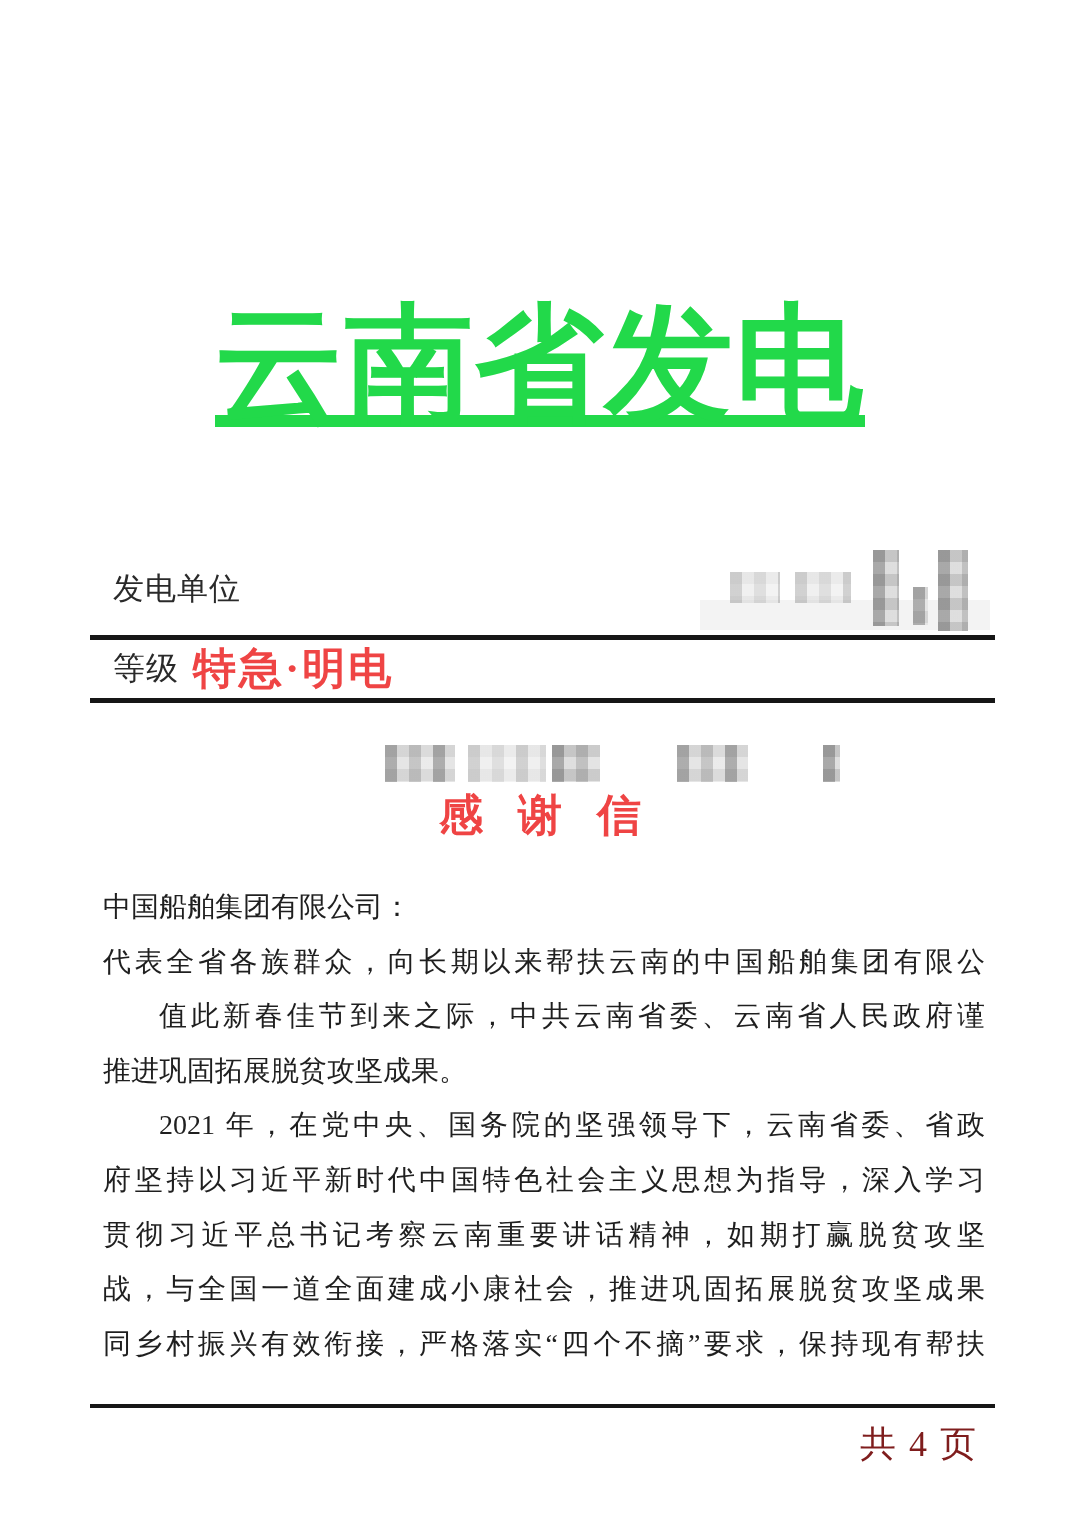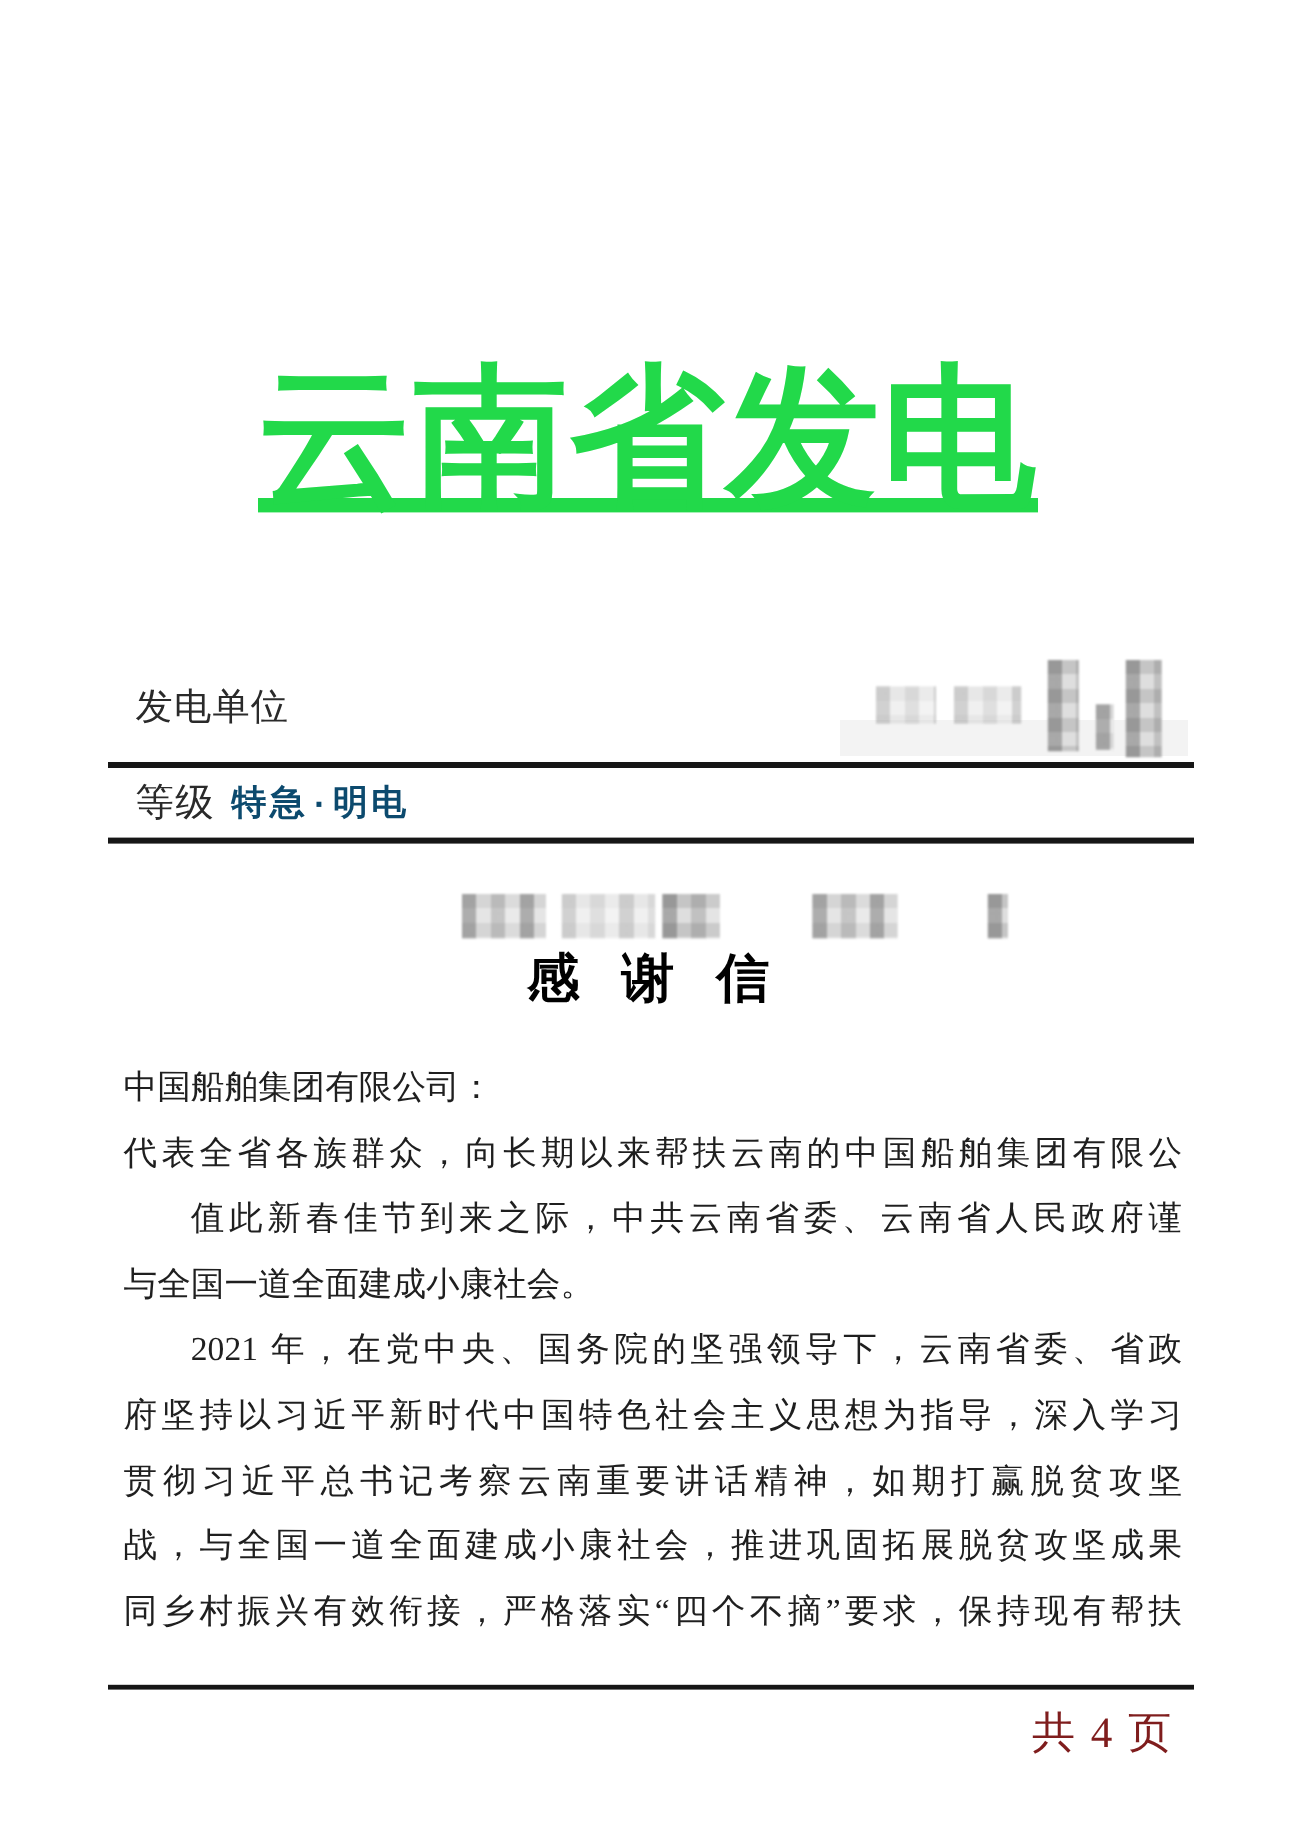--- a/index.html
+++ b/index.html
@@ -29,22 +29,22 @@
   .hlabel {
     padding-left:23px; font-size:31px; letter-spacing:1px;
     color:#2a2a2a; white-space:nowrap;
   }
   .sender-values {
     margin-left:31px; width:235px; font-size:33px; line-height:40px;
     text-align:justify; text-align-last:justify; color:#222;
   }
   .label-level { font-size:32px; }
   .level-value {
-    margin-left:14px; font-size:29px; font-weight:bold; letter-spacing:3px;
-    font-family:Liberation Mono, monospace; color:#0c4a6e;
+    margin-left:14px; font-size:43px; font-weight:bold; letter-spacing:3px;
+    font-family:Liberation Serif, serif; color:#ef4444;
     white-space:nowrap;
   }
 
   
   .mosaic {
     position:absolute;
     background-color:#d8d8d8;
     background-image:
       repeating-linear-gradient(to right,
         rgba(110,110,110,.50) 0 12px, rgba(205,205,205,.25) 12px 24px,
@@ -54,21 +54,21 @@
     filter: blur(.7px);
   }
   .m-light { opacity:.55; }
   .m-dark  { background-color:#c3c3c3; }
   .m-bg { position:absolute; background:#f3f3f3; }
 
   
   .letter-title {
     position:absolute; top:786px; left:0; right:0; margin:0;
     text-align:center; font-size:44px; font-weight:bold;
-    word-spacing:24px; color:#000000;
+    word-spacing:24px; color:#ef4444;
   }
   .body {
     position:absolute; left:103px; top:880px; width:882px;
     font-size:28px; line-height:54.6px; color:#1f1f1f;
   }
   .bline { white-space:normal; }
   .fill { text-align:justify; text-align-last:justify; }
   .indent { text-indent:2em; }
 
   
@@ -108,21 +108,21 @@
 
     <div class="rule"></div>
   </div>
 
   <h2 class="letter-title">感 谢 信</h2>
 
   <div class="body">
     <div class="bline">中国船舶集团有限公司：</div>
     <div class="bline fill">代表全省各族群众，向长期以来帮扶云南的中国船舶集团有限公</div>
     <div class="bline fill indent">值此新春佳节到来之际，中共云南省委、云南省人民政府谨</div>
-    <div class="bline">与全国一道全面建成小康社会。</div>
+    <div class="bline">推进巩固拓展脱贫攻坚成果。</div>
     <div class="bline fill indent">2021 年，在党中央、国务院的坚强领导下，云南省委、省政</div>
     <div class="bline fill">府坚持以习近平新时代中国特色社会主义思想为指导，深入学习</div>
     <div class="bline fill">贯彻习近平总书记考察云南重要讲话精神，如期打赢脱贫攻坚</div>
     <div class="bline fill">战，与全国一道全面建成小康社会，推进巩固拓展脱贫攻坚成果</div>
     <div class="bline fill">同乡村振兴有效衔接，严格落实“四个不摘”要求，保持现有帮扶</div>
   </div>
 
   <div class="footer-rule"></div>
   <div class="page-count">共 4 页</div>
 

